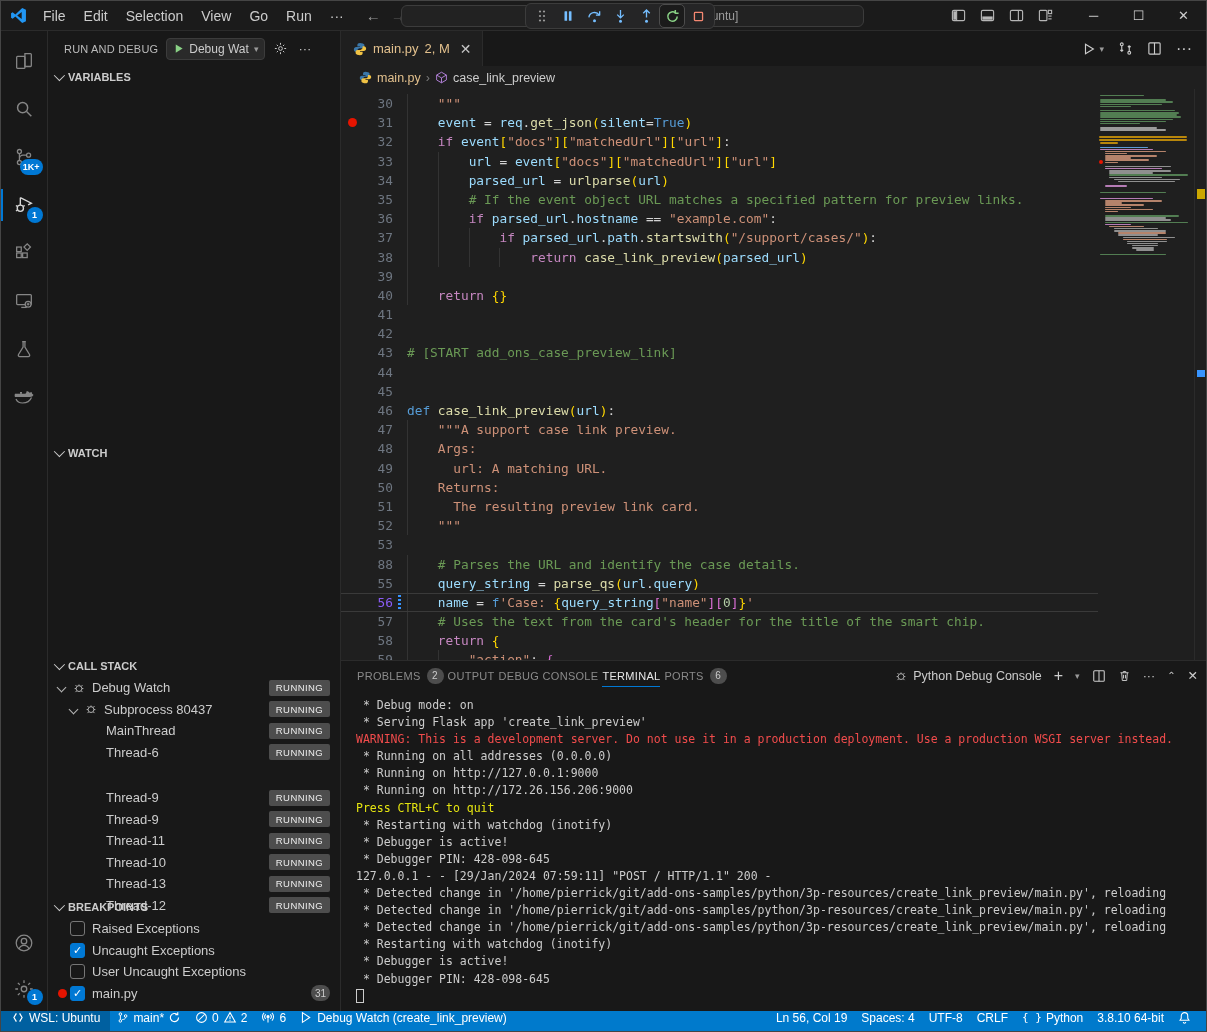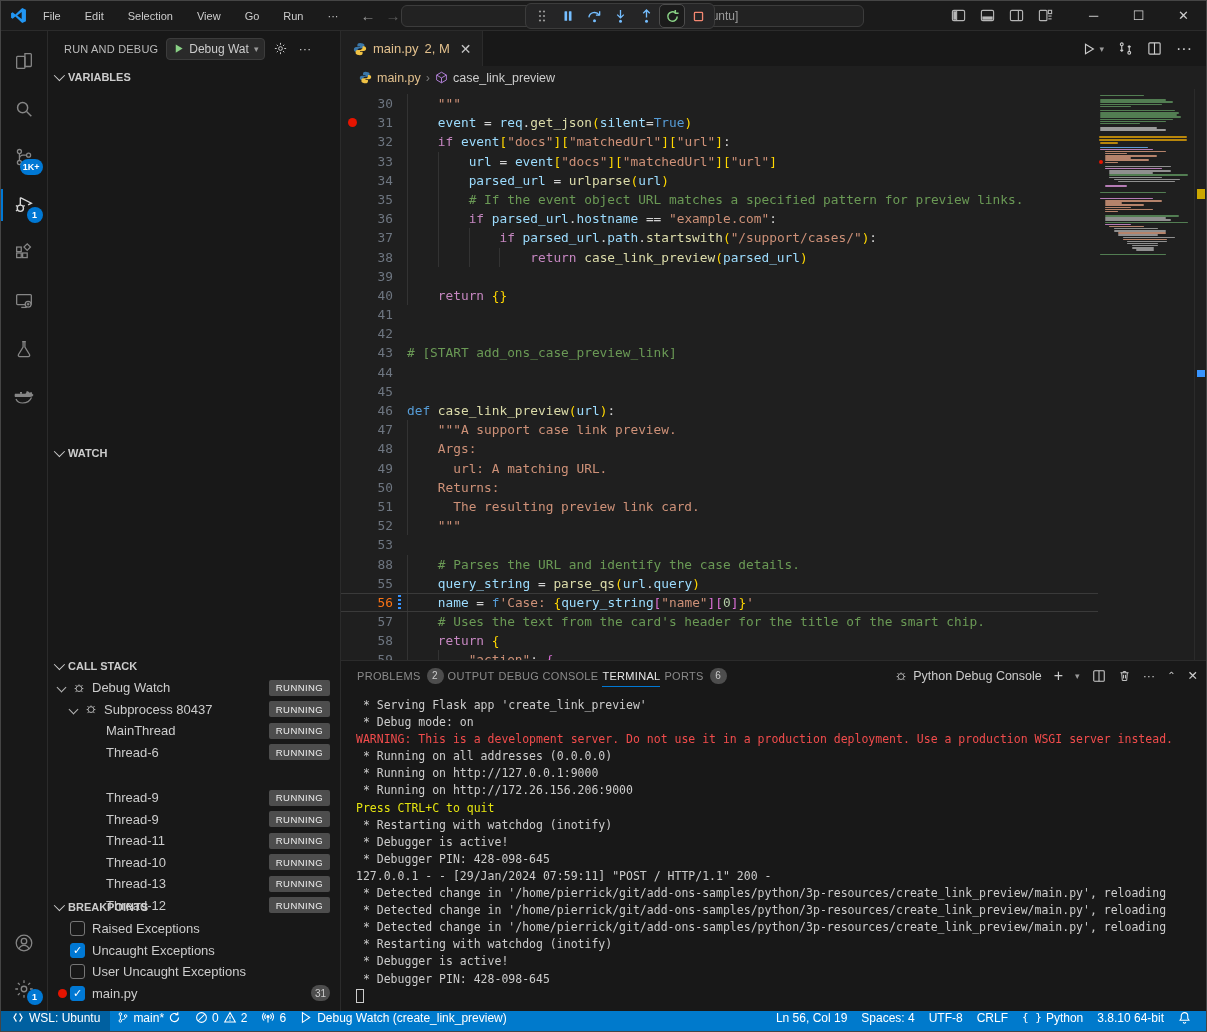--- a/index.html
+++ b/index.html
@@ -3,21 +3,21 @@
 <meta charset="utf-8">
 <style>
   * { margin:0; padding:0; box-sizing:border-box; }
   html,body { background:#101010; }
   body { font-family:"Liberation Sans", sans-serif; color:#cccccc; }
   .app { position:relative; width:1207px; height:1032px; background:#181818; overflow:hidden; border:1px solid #454545; }
 
   
   .titlebar { height:30px; background:#1b1b1b; display:flex; align-items:center; position:relative; border-bottom:1px solid #2b2b2b; }
   .vscode-logo { width:34px; display:flex; justify-content:center; }
-  .menus { display:flex; gap:8px; font-size:11px; color:#cccccc; }
+  .menus { display:flex; gap:2px; font-size:14px; color:#cccccc; }
   .menus span { padding:3px 8px; border-radius:5px; cursor:default; }
   .nav-arrows { display:flex; gap:10px; margin-left:14px; color:#9a9a9a; font-size:15px; }
   .cmd-center { position:absolute; left:400px; top:4px; width:463px; height:22px; background:#222222; border:1px solid #3c3c3c; border-radius:6px; color:#9d9d9d; font-size:12px; display:flex; align-items:center; }
   .cmd-center .cc-text { position:absolute; left:297px; top:3px; }
   .dbg-toolbar { position:absolute; left:524px; top:2px; height:26px; background:#252526; border:1px solid #3c3c3c; border-radius:6px; display:flex; align-items:center; padding:0 4px; gap:2px; z-index:5; }
   .dbg-toolbar .tbtn { width:24px; height:22px; display:flex; align-items:center; justify-content:center; border-radius:4px; }
   .dbg-toolbar .tbtn.boxed { background:#1b1b1b; outline:1px solid #4c4c4c; }
   .win-zone { margin-left:auto; display:flex; align-items:center; height:100%; }
   .layout-icons { display:flex; gap:14px; margin-right:18px; color:#b6b6b6; }
   .win-btn { width:45px; height:30px; display:flex; align-items:center; justify-content:center; color:#cfcfcf; font-size:13px; }
@@ -64,21 +64,21 @@
   .bc-sep { color:#7a7a7a; }
   .bc-sym { color:#cccccc; }
 
   .editor { position:relative; height:571px; background:#1f1f1f; overflow:hidden; display:flex; }
   .code-scroll { flex:1; padding-top:5px; font-family:"DejaVu Sans Mono", monospace; font-size:12.8px; }
   .cl { display:flex; height:19.2px; line-height:19.2px; position:relative; }
   .cl.cur::before { content:""; position:absolute; left:0; right:0; top:0; bottom:0; border-top:1px solid #3a3a3a; border-bottom:1px solid #3a3a3a; pointer-events:none; }
   .g-bp { width:22px; display:flex; align-items:center; justify-content:center; flex:none; }
   .g-bp .dot { width:9px; height:9px; border-radius:50%; background:#e51400; }
   .g-num { width:30px; text-align:right; color:#6e7681; flex:none; }
-  .cl.cur .g-num { color:#f97316; }
+  .cl.cur .g-num { color:#8b5cf6; }
   .g-mark { width:14px; flex:none; position:relative; }
   .cl.cur .g-mark::after { content:""; position:absolute; left:5px; top:2px; bottom:2px; width:3px; background:repeating-linear-gradient(to bottom,#3794ff 0 2px,transparent 2px 4px); }
   .code { white-space:pre; color:#d4d4d4; }
   .ws { display:inline-block; background:repeating-linear-gradient(to right,#333333 0,#333333 1px,transparent 1px,transparent 4ch); }
   .tk-kw{color:#C586C0} .tk-kw2{color:#569CD6} .tk-fn{color:#DCDCAA} .tk-var{color:#9CDCFE}
   .tk-str{color:#CE9178} .tk-com{color:#6A9955} .tk-num{color:#B5CEA8} .tk-d{color:#D4D4D4}
   .tk-op{color:#D4D4D4} .tk-b1{color:#FFD700} .tk-b2{color:#DA70D6}
 
   
   .minimap { width:96px; flex:none; position:relative; padding-top:6px; }
@@ -789,22 +789,22 @@
                 <svg width="13" height="14" viewBox="0 0 16 16" fill="none" stroke="#cccccc" stroke-width="1.2">
                   <path d="M3 4h10M6.5 4V2.5h3V4M4.5 4l.8 9.5h5.4L11.5 4M6.8 6.5v4.5M9.2 6.5v4.5"></path>
                 </svg>
               </span>
             <span>···</span>
             <span style="font-size:10px;">⌃</span>
             <span>✕</span>
           </div>
         </div>
         <div class="term" id="terminal">
+            <div class="tl"> * Debug mode: on</div>
             <div class="tl"> * Serving Flask app 'create_link_preview'</div>
-            <div class="tl"> * Debug mode: on</div>
             <div class="tl red">WARNING: This is a development server. Do not use it in a production deployment. Use a production WSGI server instead.</div>
             <div class="tl"> * Running on all addresses (0.0.0.0)</div>
             <div class="tl"> * Running on http://127.0.0.1:9000</div>
             <div class="tl"> * Running on http://172.26.156.206:9000</div>
             <div class="tl yellow">Press CTRL+C to quit</div>
             <div class="tl"> * Restarting with watchdog (inotify)</div>
             <div class="tl"> * Debugger is active!</div>
             <div class="tl"> * Debugger PIN: 428-098-645</div>
             <div class="tl">127.0.0.1 - - [29/Jan/2024 07:59:11] "POST / HTTP/1.1" 200 -</div>
             <div class="tl"> * Detected change in '/home/pierrick/git/add-ons-samples/python/3p-resources/create_link_preview/main.py', reloading</div>

